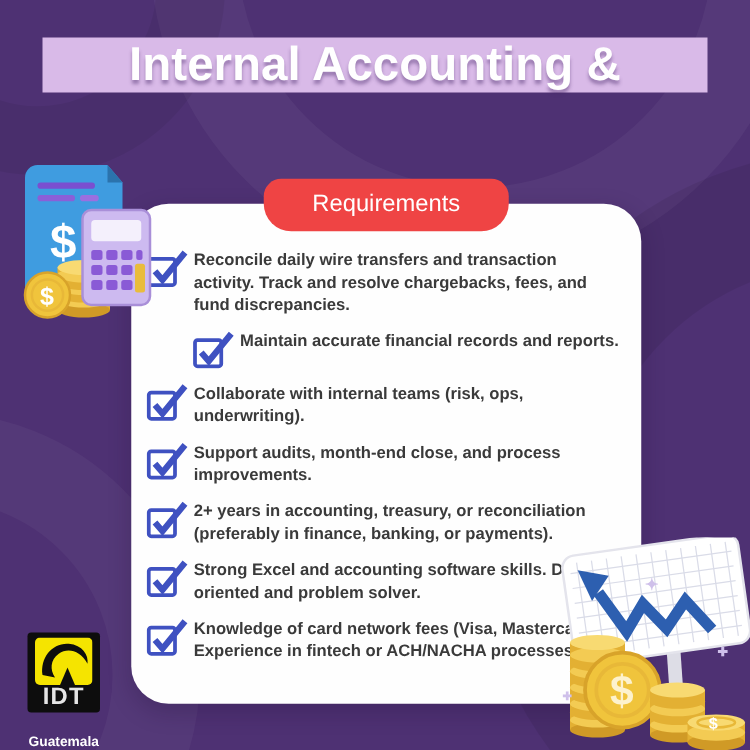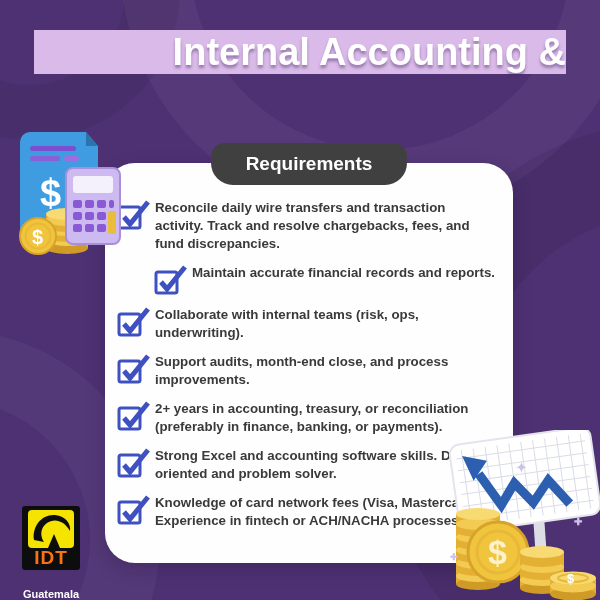--- a/index.html
+++ b/index.html
@@ -12,42 +12,42 @@
     font-family:"Liberation Sans", sans-serif;
   }
   
   .bg-swirl { position:absolute; border-radius:50%; pointer-events:none; }
   .swirl1 { width:520px; height:520px; top:-300px; left:120px; border:70px solid rgba(255,255,255,0.045); }
   .swirl2 { width:600px; height:600px; top:120px; left:380px; border:90px solid rgba(0,0,0,0.07); }
   .swirl3 { width:420px; height:420px; top:330px; left:-260px; border:70px solid rgba(255,255,255,0.04); }
   .swirl4 { width:300px; height:300px; top:-160px; left:-120px; border:55px solid rgba(0,0,0,0.06); }
 
   
-  .title-wrap { position:absolute; top:30px; left:0; width:600px; text-align:right; z-index:3; }
+  .title-wrap { position:absolute; top:30px; left:0; width:600px; text-align:center; z-index:3; }
   .banner {
     margin:0 auto; background:#d9bae8;
     color:#ffffff; font-weight:800; font-size:38px; line-height:44px;
     letter-spacing:0px; white-space:nowrap;
     text-shadow:0 3px 3px rgba(72,41,105,0.45);
   }
   .banner.line1 { width:532px; height:44px; }
   .banner.line2 { width:566px; height:45px; }
 
   
   .card {
     position:absolute; left:105px; top:163px; width:408px; height:400px;
     background:#fefefe; border-radius:30px; z-index:2;
     box-shadow:0 6px 18px rgba(30,10,50,0.25);
   }
   .req-pill {
     position:absolute; left:50%; top:-20px; transform:translateX(-50%);
-    width:196px; height:42px; background:#404040;
+    width:196px; height:42px; background:#ef4444;
     border-radius:14px 14px 22px 22px;
     display:flex; align-items:center; justify-content:center;
-    color:#ffffff; font-size:19px; font-weight:700; z-index:4;
+    color:#ffffff; font-size:19px; font-weight:400; z-index:4;
   }
   .req-list {
     position:absolute; left:12px; top:36px; right:18px;
     display:flex; flex-direction:column; gap:11px;align-items:flex-end;
   }
   .req-item { display:flex; align-items:flex-start; }
   .req-check { flex:0 0 34px; width:34px; height:30px; margin-top:1px; }
   .req-text {
     flex:1; color:#3a3a3a; font-size:13.3px; line-height:18px; font-weight:600;
     padding-left:4px;
@@ -64,21 +64,21 @@
   .sp2 { left:574px; top:516px; font-size:10px; }
   .sp3 { left:450px; top:552px; font-size:9px; }
 
   
   .logo { position:absolute; left:20px; top:506px; width:62px; text-align:center; z-index:3; }
   .logo-box {
     width:58px; height:64px; background:#0d0d0d; border-radius:3px;
     margin:0 auto; padding-top:4px;
   }
   .logo-mark { width:46px; height:38px; display:block; margin:0 auto; }
-  .logo-brand { color:#f97316; font-size:19px; font-weight:800; letter-spacing:1px; line-height:20px; }
+  .logo-brand { color:#e5e5e5; font-size:19px; font-weight:800; letter-spacing:1px; line-height:20px; }
   .logo-region { color:#ffffff; font-size:11px; font-weight:600; margin-top:18px; }
 </style>
 </head>
 <body>
 
 <div class="bg-swirl swirl1"></div>
 <div class="bg-swirl swirl2"></div>
 <div class="bg-swirl swirl3"></div>
 <div class="bg-swirl swirl4"></div>
 

